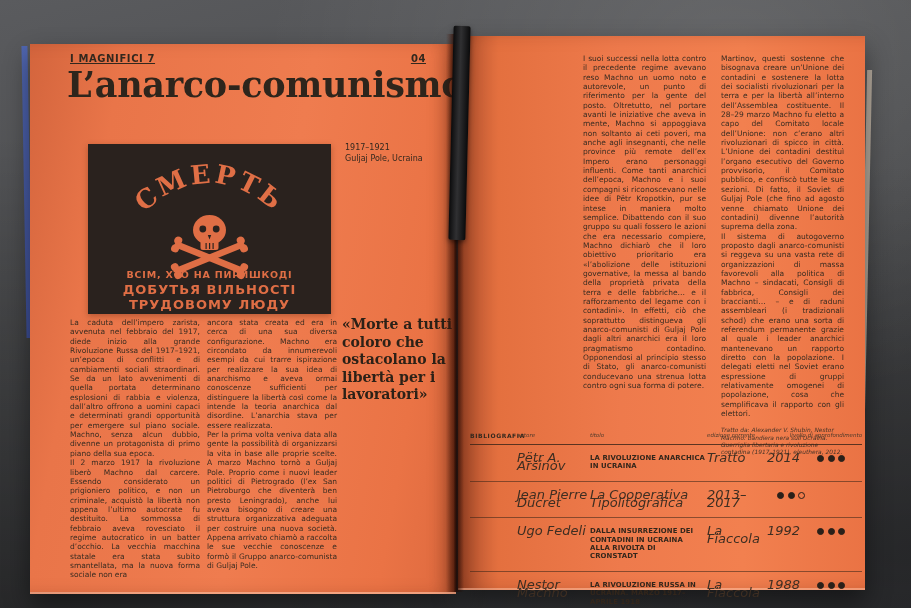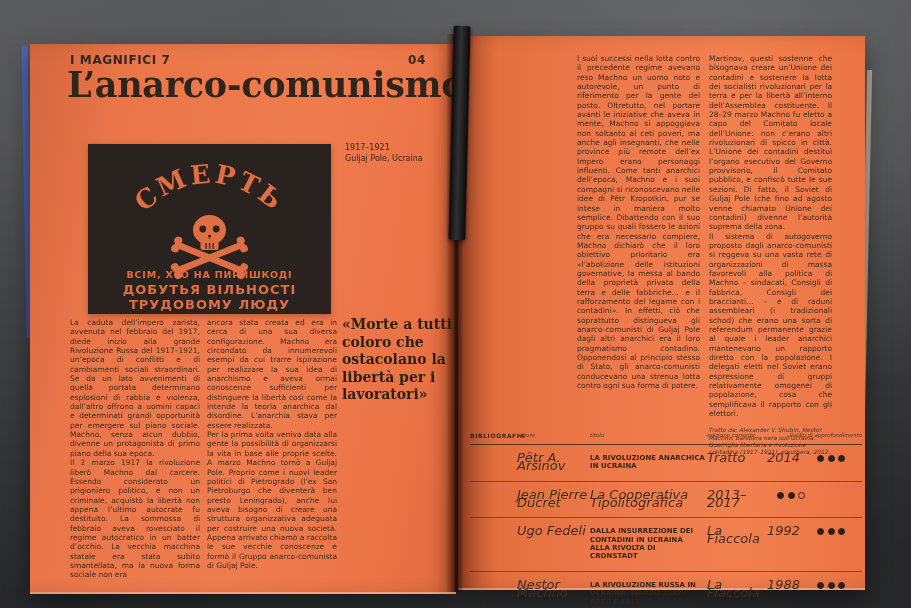--- a/index.html
+++ b/index.html
@@ -24,42 +24,42 @@
   .page-stack-right{position:absolute;left:862px;top:70px;width:5px;height:490px;
     background:#cdbfae;transform:rotate(1.2deg);z-index:1;opacity:.8;}
   .spine{position:absolute;left:446px;top:34px;width:18px;height:558px;z-index:3;
     background:linear-gradient(90deg,rgba(90,30,12,0) 0%,rgba(70,22,8,.65) 42%,rgba(35,10,4,.85) 52%,rgba(90,30,12,0) 100%);}
   .elastic-band{position:absolute;left:451px;top:26px;width:17px;height:214px;z-index:6;
     background:linear-gradient(90deg,#0b0b0c,#303032 45%,#0a0a0b);
     border-radius:2px;transform:rotate(1.4deg);box-shadow:0 2px 5px rgba(0,0,0,.5);}
 
   
   .lp-header{position:absolute;left:40px;right:30px;top:9px;display:flex;justify-content:space-between;
-    font-size:12px;font-weight:bold;letter-spacing:.6px;color:#33281e;}
+    font-size:10px;font-weight:bold;letter-spacing:.6px;color:#33281e;text-decoration:underline;}
   .lp-title{position:absolute;left:37px;top:22px;width:400px;
     font-family:"DejaVu Serif",serif;font-weight:bold;font-size:35px;line-height:37px;
     letter-spacing:-.3px;color:#2e251c;}
   .flag{position:absolute;left:58px;top:100px;width:243px;height:170px;background:#2a221e;
     box-shadow:0 2px 6px rgba(80,30,10,.35);}
   .flag svg{display:block;width:100%;height:100%;}
   .flag .arc-text{font-family:"DejaVu Serif",serif;font-weight:bold;font-size:26px;letter-spacing:3px;fill:#e06f46;}
   .flag .fline1{font-size:9.5px;font-weight:bold;letter-spacing:.8px;fill:#df6e45;}
   .flag .fline2{font-size:13px;font-weight:bold;letter-spacing:1px;fill:#df6e45;}
   .lp-date{position:absolute;left:315px;top:98px;font-size:8px;line-height:11px;color:#33281e;}
   .lp-date .b{font-weight:normal;}
   .body-col{font-size:7.5px;line-height:9.35px;text-align:justify;color:#3a2c21;hyphens:auto;}
   .body-col p{margin:0;}
   .lp-cols{position:absolute;left:40px;top:274px;display:flex;gap:7px;}
   .lp-cols .body-col{width:130px;}
   .lp-quote{position:absolute;left:312px;top:272px;width:120px;
     font-family:"DejaVu Serif",serif;font-weight:bold;font-size:14px;line-height:17.5px;color:#2c2117;}
 
   
   .rp-cols{position:absolute;left:119px;top:18px;display:flex;gap:9px;}
-  .rp-cols .body-col{width:123px;}
+  .rp-cols .body-col{width:123px;margin-left:6px;}
   .rp-credit{margin-top:9px;font-size:5.9px;line-height:7.2px;font-style:italic;color:#443327;text-align:left;}
 
   .bib{position:absolute;left:12px;top:392px;width:392px;font-size:7px;}
   .bib-grid{display:grid;grid-template-columns:45px 71px 115px 58px 38px 55px;column-gap:2px;align-items:start;}
   .bib-headrow{padding:4px 0 5px;border-bottom:1px solid rgba(55,35,22,.8);}
   .bib-label{font-size:6px;font-weight:bold;letter-spacing:.6px;color:#33281e;}
   .bib-h{font-size:5.5px;font-style:italic;color:#4a382a;}
   .bib-h.right{grid-column:5/7;text-align:right;white-space:nowrap;}
   .bib-row{padding:9px 0 10px;border-bottom:1px solid rgba(55,35,22,.55);}
   .bib-row:last-child{border-bottom:none;}

